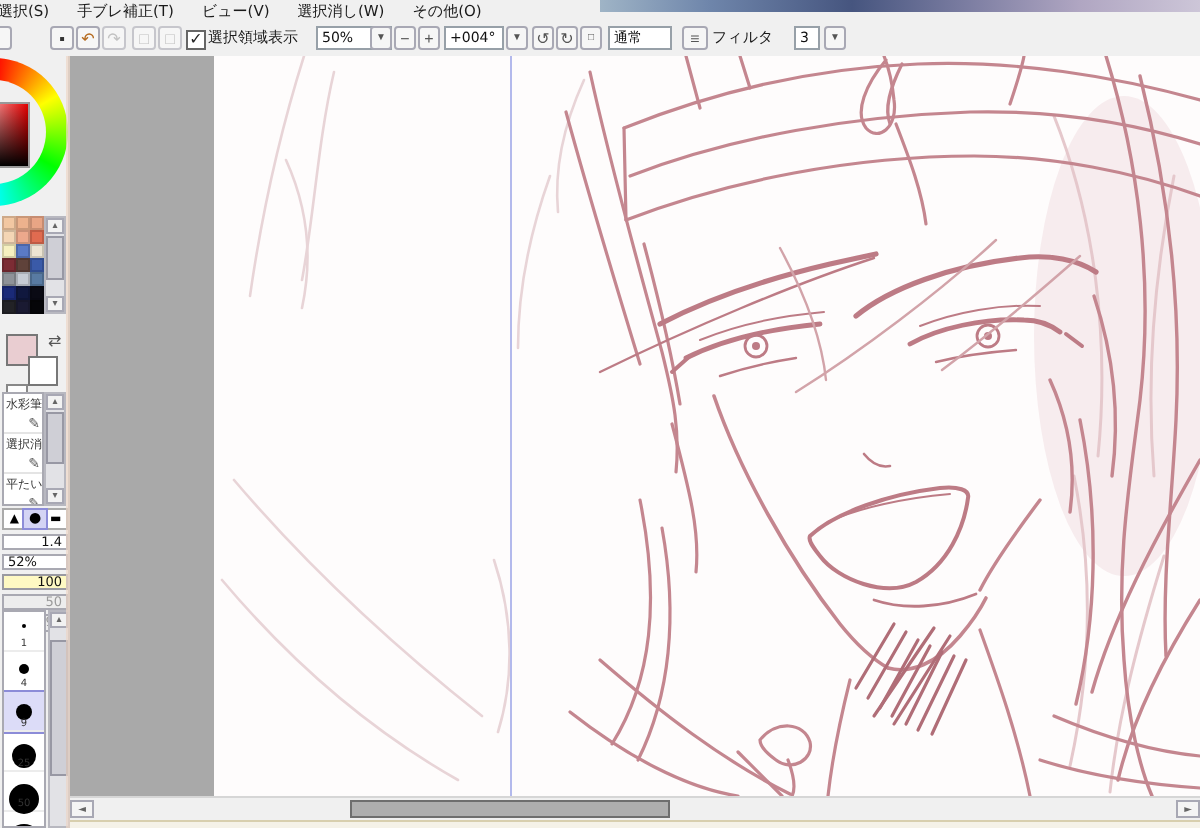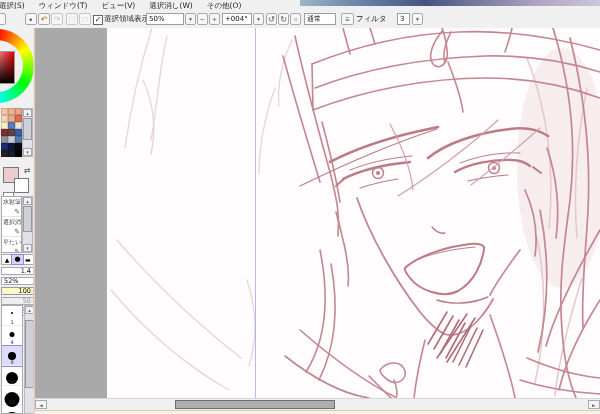--- a/index.html
+++ b/index.html
@@ -67,33 +67,33 @@
   
   #hscroll{position:absolute;left:35px;top:398px;width:565px;height:12px;background:#f0f0f0;border-top:1px solid #d6d6d6;box-sizing:border-box;}
   .harrow{position:absolute;top:1px;width:12px;height:9px;background:#f4f4f4;border:1px solid #a8a8b4;
           font-size:5px;line-height:8px;text-align:center;color:#666;box-sizing:border-box;}
   #hthumb{position:absolute;left:140px;top:1px;width:160px;height:9px;background:#aeaeae;border:1px solid #6e6e6e;box-sizing:border-box;}
   #statusbar{position:absolute;left:35px;top:410px;width:565px;height:4px;background:#f5f2e8;border-top:1px solid #d8cfae;box-sizing:border-box;}
 </style>
 </head>
 <body>
 
-<div id="menubar"><span class="mitem cut">選択(S)</span><span class="mitem">ウィンドウ(T)</span><span class="mitem">ビュー(V)</span><span class="mitem">選択消し(W)</span><span class="mitem">その他(O)</span></div>
+<div id="menubar"><span class="mitem cut">選択(S)</span><span class="mitem">手ブレ補正(T)</span><span class="mitem">ビュー(V)</span><span class="mitem">選択消し(W)</span><span class="mitem">その他(O)</span></div>
 <div id="titlebar-strip"></div>
 
 <div id="toolbar">
   <button class="tbtn" style="left:-6px"></button>
   <button class="tbtn" style="left:25px;color:#333">▪</button>
   <button class="tbtn" style="left:38px;color:#b56a1e">↶</button>
   <button class="tbtn dis" style="left:51px">↷</button>
   <button class="tbtn dis" style="left:66px">□</button>
   <button class="tbtn dis" style="left:79px">□</button>
   <span id="sel-check">✓</span>
   <span class="tlabel" style="left:104px">選択領域表示</span>
-  <span class="tfield" style="left:146px;width:38px">50%</span>
+  <span class="tfield" style="left:158px;width:38px">50%</span>
   <button class="tbtn" style="left:185px;width:11px;font-size:5px">▼</button>
   <button class="tbtn" style="left:197px;width:11px">−</button>
   <button class="tbtn" style="left:209px;width:11px">+</button>
   <span class="tfield" style="left:222px;width:30px">+004°</span>
   <button class="tbtn" style="left:253px;width:11px;font-size:5px">▼</button>
   <button class="tbtn" style="left:266px;width:11px">↺</button>
   <button class="tbtn" style="left:278px;width:11px">↻</button>
   <button class="tbtn" style="left:290px;width:11px;font-size:5px">□</button>
   <span class="tfield" style="left:304px;width:32px">通常</span>
   <button class="tbtn" style="left:341px;width:13px">≡</button>

